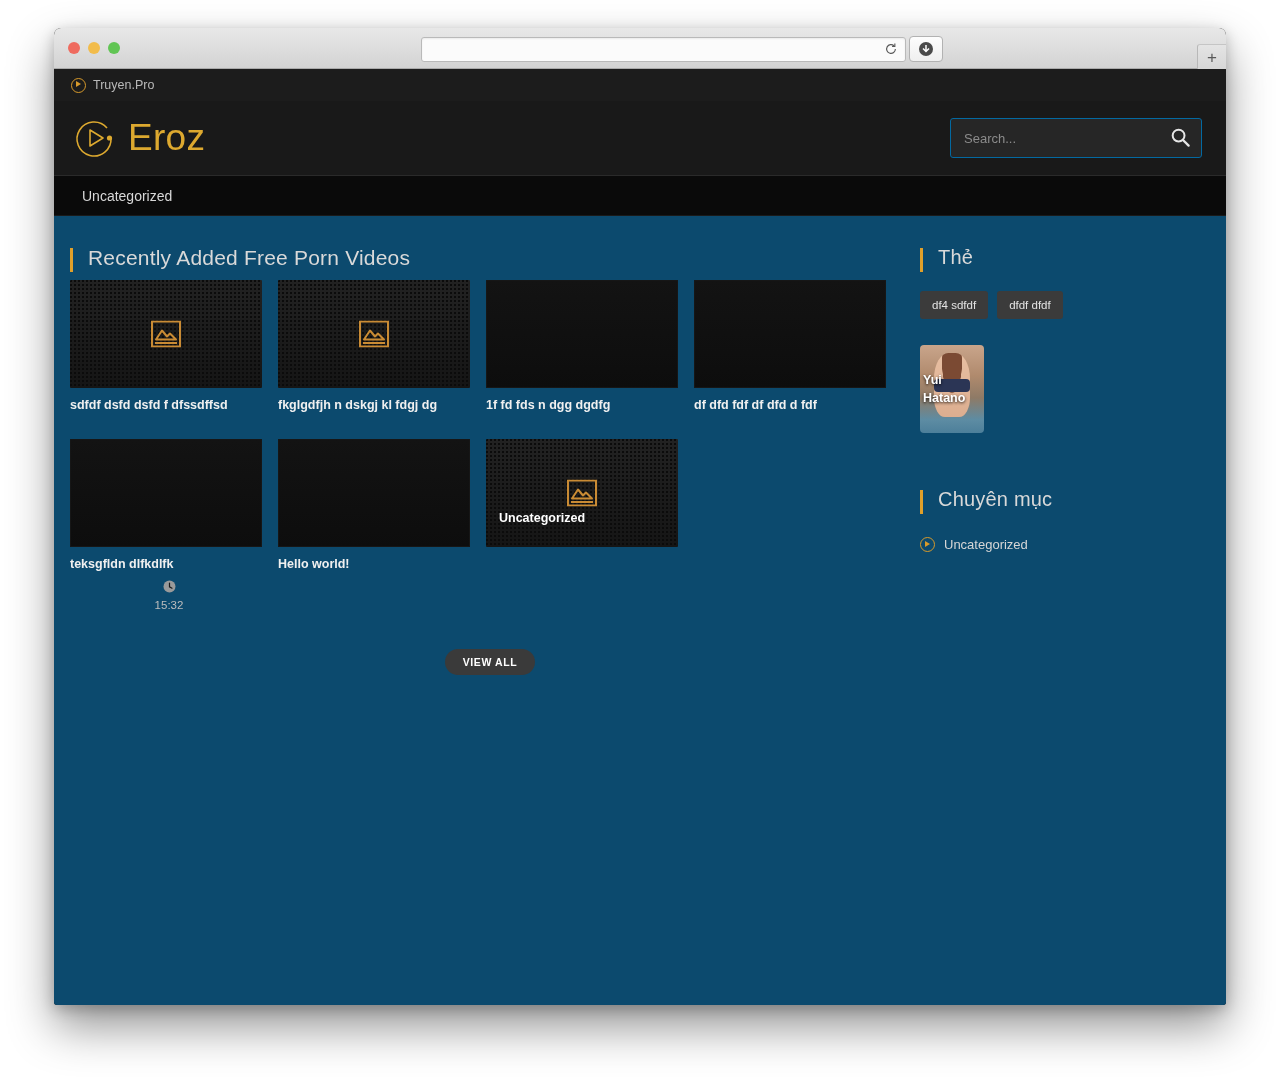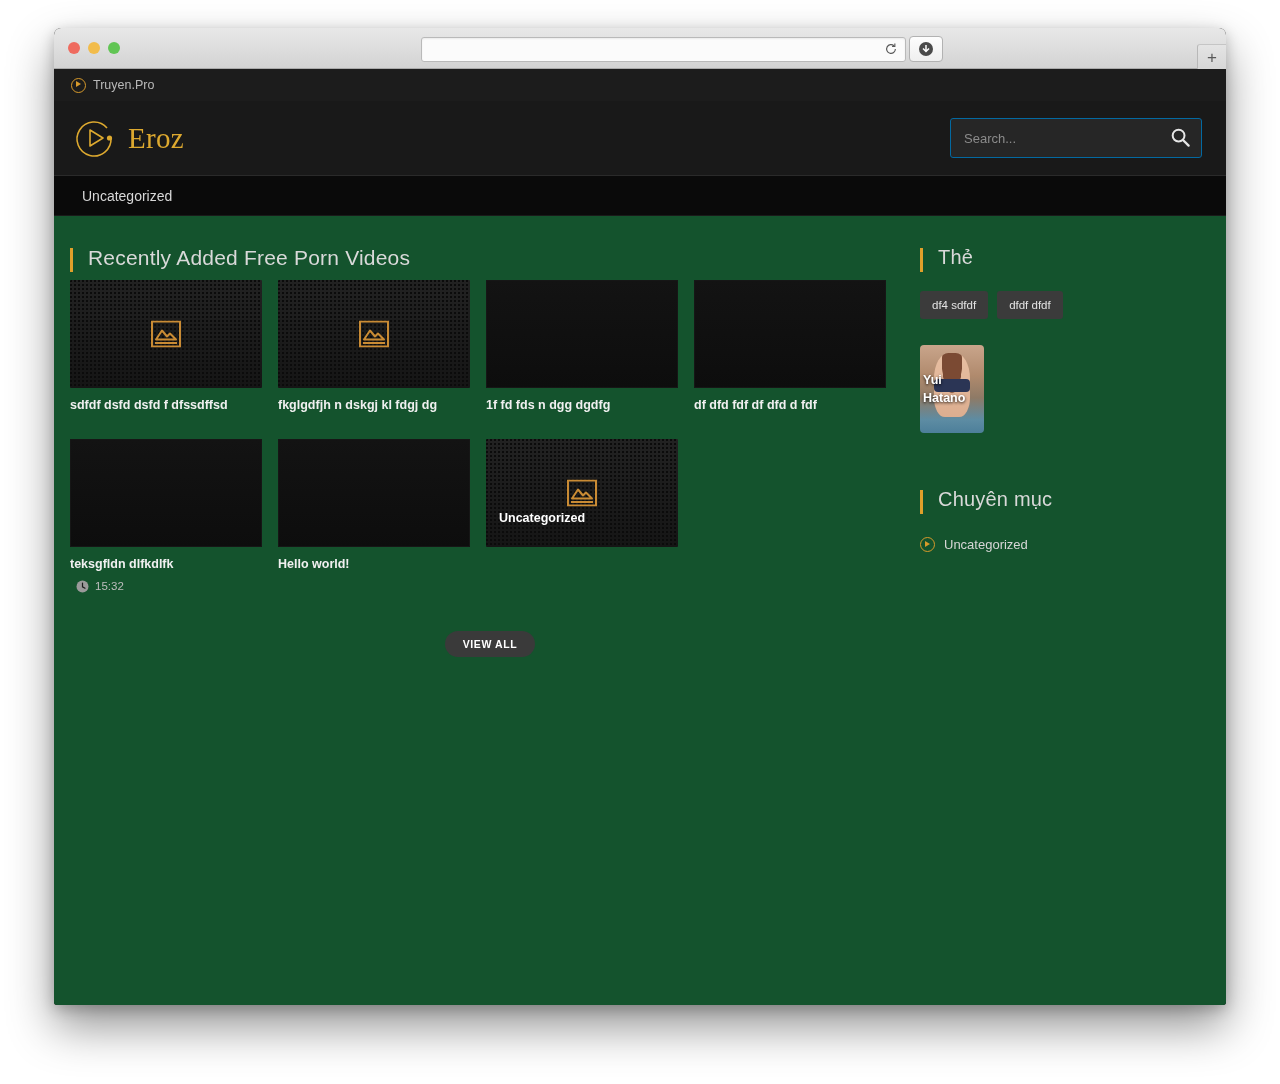--- a/index.html
+++ b/index.html
@@ -69,21 +69,21 @@
     border-top: 1px solid #c5c5c5;
     border-radius: 3px 0 0 0;
     display: flex; align-items: center; justify-content: center;
     color: #585858; font-size: 17px; line-height: 1;
   }
 
   
   .site {
     position: relative;
     height: 944px;
-    background: #14532d;
+    background: #0c4a6e;
     overflow: hidden;
   }
 
   .topbar {
     height: 32px;
     background: #1c1c1c;
     display: flex; align-items: center;
     padding-left: 17px;
     box-sizing: border-box;
   }
@@ -115,25 +115,24 @@
     padding: 0 24px 0 17px;
     box-sizing: border-box;
     border-bottom: 1px solid #2a2a2a;
   }
   .logo { display: flex; align-items: center; gap: 9px; }
   .logo-mark {
     width: 48px; height: 48px;
     position: relative; flex: 0 0 auto;
   }
   .logo-text {
-    font-size: 29px;
+    font-size: 37px;
     color: #dda92f;
     font-weight: 300;
     letter-spacing: .3px;
-    font-family: Liberation Serif, serif;
   }
   .search-wrap {
     margin-left: auto;
     width: 250px; height: 38px;
     background: #262626;
     border: 1px solid #0369a1;
     border-radius: 3px;
     position: relative;
     display: flex; align-items: center;
   }
@@ -243,20 +242,21 @@
     font-size: 12.5px;
     font-weight: bold;
     line-height: 1.3;
   }
   .card-meta {
     margin-top: 7px;
     display: flex; align-items: center; gap: 6px;
     color: #bdbdbd;
     font-size: 11.5px;
     padding-left: 6px;
+    flex-direction: column;
   }
   .clock-icon { width: 13px; height: 13px; flex: 0 0 auto; }
 
   .viewall-row {
     width: 840px;
     display: flex; justify-content: center;
     margin-top: 12px;
   }
   .viewall-btn {
     background: #3a3a3a;

